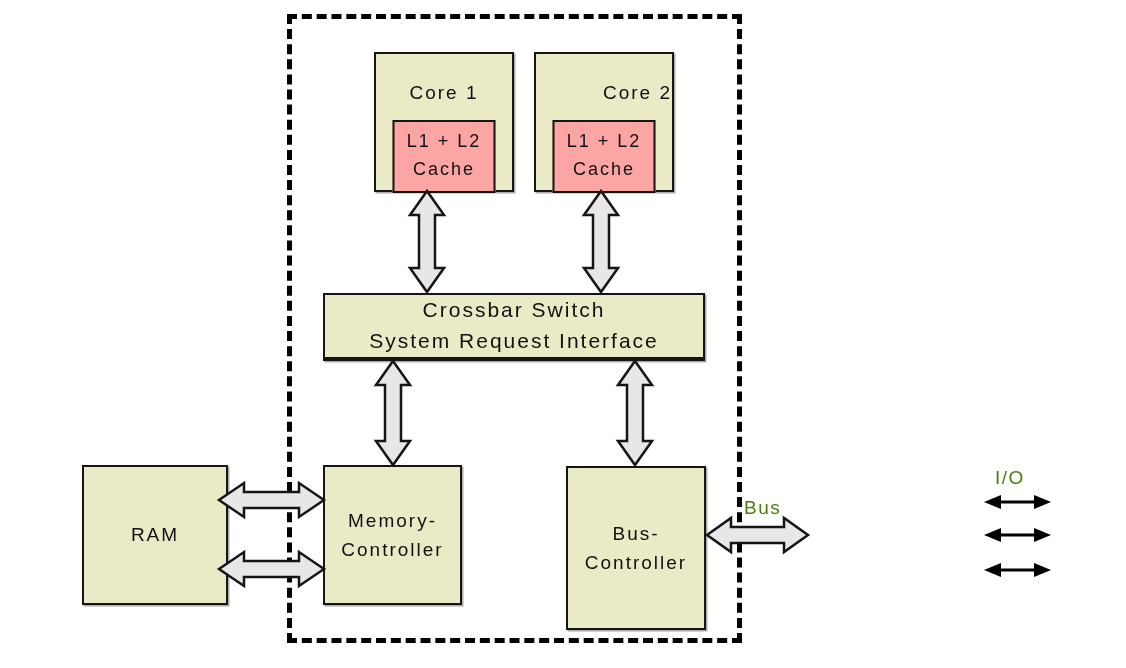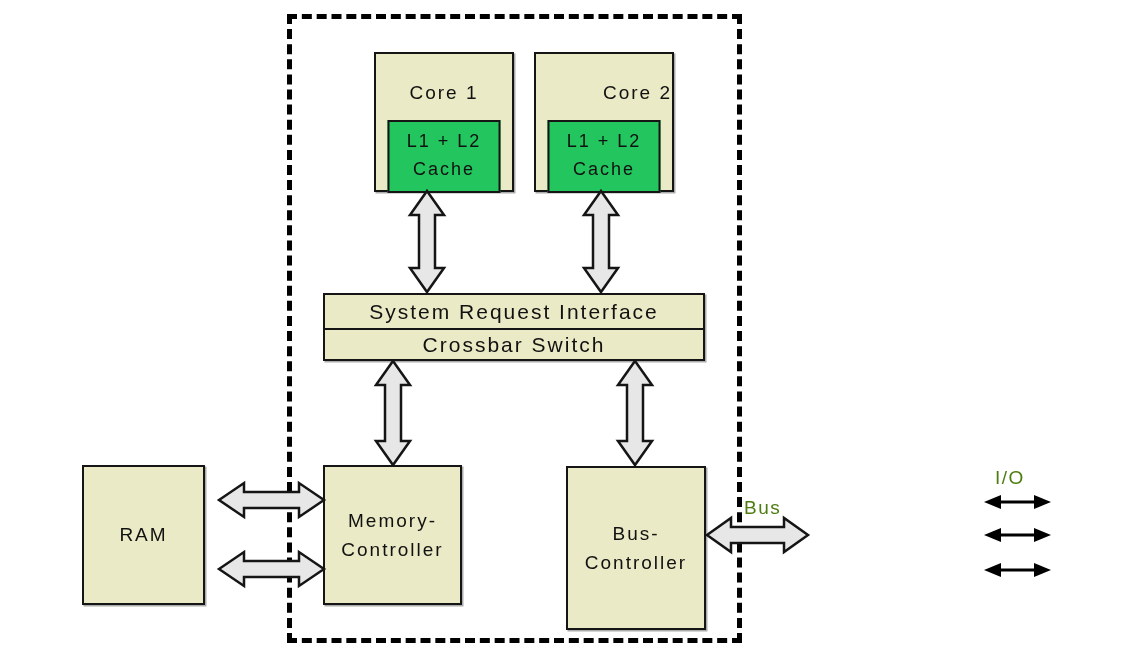--- a/index.html
+++ b/index.html
@@ -37,22 +37,22 @@
     letter-spacing: 2px;
     line-height: 1.55;
   }
 
   .core { justify-content: flex-start; padding-top: 24px; }
 
   .cache {
     position: absolute;
     left: 50%; bottom: -2.5px;
     transform: translateX(-50%);
-    width: 113px; height: 73px;
-    background: #22c55e;
+    width: 103px; height: 73px;
+    background: #fca5a5;
     border: 2.5px solid #151515;
     box-sizing: border-box;
     display: flex;
     flex-direction: column;
     align-items: center;
     justify-content: center;
     font-size: 18px;
     letter-spacing: 2px;
     line-height: 1.55;
   }
@@ -74,21 +74,21 @@
   #sri-stack .row {
     display: flex;
     align-items: center;
     justify-content: center;
     font-size: 21px;
     letter-spacing: 2px;
   }
   #sri-stack .row.top { height: 33px; border-bottom: 2.5px solid #151515; }
   #sri-stack .row.bottom { flex: 1; }
 
-  #ram      { left: 82px;  top: 465px; width: 123px; height: 140px; }
+  #ram      { left: 82px;  top: 465px; width: 146px; height: 140px; }
   #memctrl  { left: 323px; top: 465px; width: 139px; height: 140px; }
   #busctrl  { left: 566px; top: 466px; width: 140px; height: 164px; text-align: right; }
   #chipsatz { left: 808px; top: 465px; width: 175px; height: 140px; }
 
   .float-label {
     position: absolute;
     font-size: 19px;
     letter-spacing: 1.5px;
     color: #4d7c0f;
     white-space: nowrap;
@@ -123,22 +123,22 @@
 
   <div class="node core" id="core2">
     <div>Core 2</div>
     <div class="cache">
       <div>L1 + L2</div>
       <div>Cache</div>
     </div>
   </div>
 
   <div id="sri-stack">
+    <div class="row bottom">Crossbar Switch</div>
     <div class="row top">System Request Interface</div>
-    <div class="row bottom">Crossbar Switch</div>
   </div>
 
   <div class="node" id="ram">
     <div>RAM</div>
   </div>
 
   <div class="node" id="memctrl">
     <div>Memory-</div>
     <div>Controller</div>
   </div>

